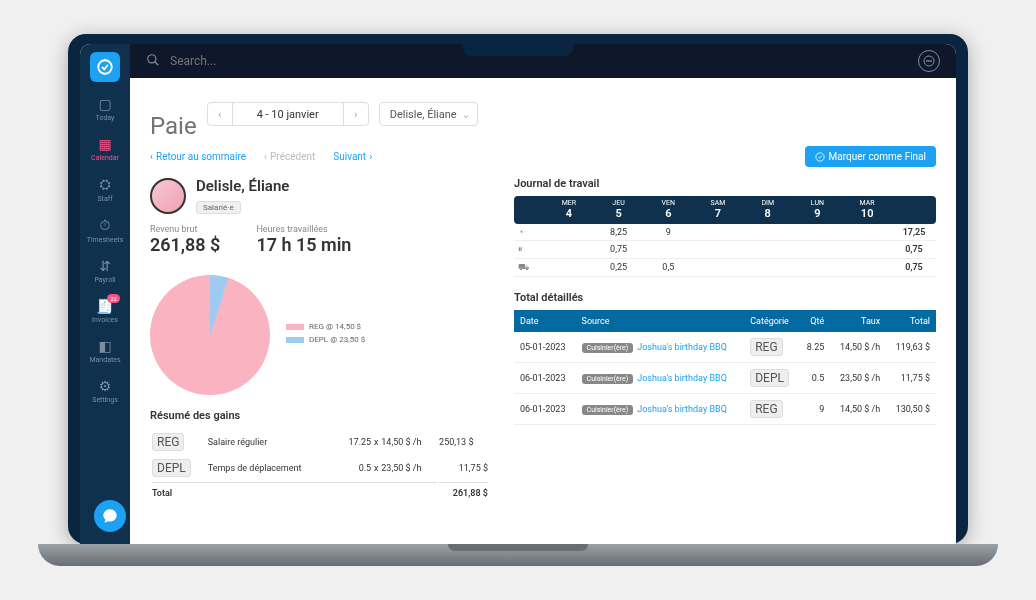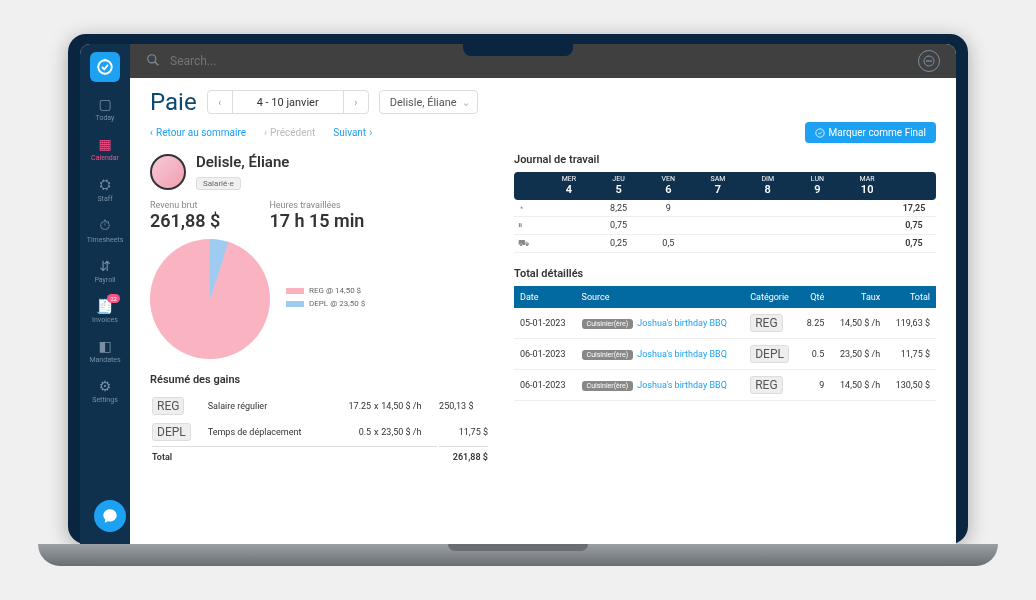--- a/index.html
+++ b/index.html
@@ -12,28 +12,28 @@
 .laptop-base::before { content: ""; position: absolute; top: 0; left: 50%; transform: translateX(-50%); width: 140px; height: 7px; background: #6a6e73; border-radius: 0 0 8px 8px; }
 
 .sidebar { width: 50px; background: #10314e; display: flex; flex-direction: column; align-items: center; padding-top: 8px; gap: 2px; }
 .sidebar-logo { width: 30px; height: 30px; background: #1da1f2; border-radius: 6px; display: flex; align-items: center; justify-content: center; color: #fff; font-size: 16px; margin-bottom: 6px; }
 .side-item { width: 50px; padding: 6px 0; display: flex; flex-direction: column; align-items: center; gap: 2px; color: #7a8fa3; cursor: pointer; font-size: 7px; position: relative; }
 .side-item.active { color: #fc5185; }
 .side-item .icon { font-size: 14px; }
 .side-badge { position: absolute; top: 2px; right: 10px; background: #fc5185; color: #fff; font-size: 6px; padding: 1px 3px; border-radius: 6px; }
 
 .main { flex: 1; display: flex; flex-direction: column; }
-.topbar { height: 34px; background: #404040; display: flex; align-items: center; padding: 0 16px; gap: 10px; }
+.topbar { height: 34px; background: #0f172a; display: flex; align-items: center; padding: 0 16px; gap: 10px; }
 .search-icon-top { color: #7a8fa3; font-size: 14px; }
 .search-input { background: transparent; border: none; color: #7a8fa3; font-size: 12px; flex: 1; outline: none; }
 .notif-icon { width: 22px; height: 22px; border: 1px solid #7a8fa3; border-radius: 50%; display: flex; align-items: center; justify-content: center; color: #7a8fa3; }
 
 .content { flex: 1; padding: 10px 20px; overflow: auto; }
 .header-row { display: flex; align-items: center; gap: 10px; margin-bottom: 6px; }
-.page-title { font-size: 24px; color: #0c4a6e; font-weight: 400; }
+.page-title { font-size: 24px; color: #737373; font-weight: 400; margin-top: 24px; }
 .date-picker { display: flex; border: 1px solid #ddd; border-radius: 4px; height: 24px; }
 .date-arrow { width: 24px; display: flex; align-items: center; justify-content: center; color: #999; cursor: pointer; font-size: 10px; }
 .date-range { padding: 0 24px; display: flex; align-items: center; font-size: 11px; color: #333; border-left: 1px solid #ddd; border-right: 1px solid #ddd; }
 .employee-select { border: 1px solid #ddd; border-radius: 4px; padding: 4px 20px 4px 10px; font-size: 11px; color: #555; height: 24px; display: flex; align-items: center; cursor: pointer; position: relative; }
 .employee-select::after { content: "⌄"; position: absolute; right: 6px; color: #bbb; }
 
 .nav-row { display: flex; align-items: center; justify-content: space-between; margin-bottom: 10px; }
 .nav-links { display: flex; gap: 18px; font-size: 10px; }
 .nav-link { color: #1da1f2; cursor: pointer; display: flex; align-items: center; gap: 3px; }
 .nav-link.disabled { color: #bbb; }
@@ -41,21 +41,21 @@
 
 .body-cols { display: flex; gap: 24px; }
 .left-col { flex: 0 0 340px; }
 .right-col { flex: 1; }
 
 .profile-row { display: flex; align-items: center; gap: 10px; margin-bottom: 10px; }
 .avatar { width: 36px; height: 36px; border-radius: 50%; background: linear-gradient(135deg,#f8c8d8,#f0a0b0); border: 2px solid #333; }
 .profile-name { font-size: 15px; font-weight: 600; color: #333; }
 .role-badge { display: inline-block; background: #f0f0f0; border: 1px solid #ddd; font-size: 8px; padding: 1px 6px; border-radius: 3px; color: #666; margin-top: 2px; }
 
-.stats { display: flex; gap: 49px; margin-bottom: 8px; }
+.stats { display: flex; gap: 36px; margin-bottom: 20px; }
 .stat-label { font-size: 9px; color: #888; }
 .stat-value { font-size: 18px; font-weight: 600; color: #333; }
 
 .pie-area { display: flex; align-items: center; gap: 16px; margin: 8px 0 14px; }
 .pie { width: 120px; height: 120px; border-radius: 50%; background: conic-gradient(#9ecbef 0 18deg, #fab3c1 18deg 360deg); position: relative; }
 .legend { font-size: 8px; color: #666; }
 .legend-item { display: flex; align-items: center; gap: 5px; margin-bottom: 4px; }
 .legend-swatch { width: 18px; height: 6px; }
 
 .section-h { font-size: 11px; font-weight: 600; color: #333; margin-bottom: 6px; }

